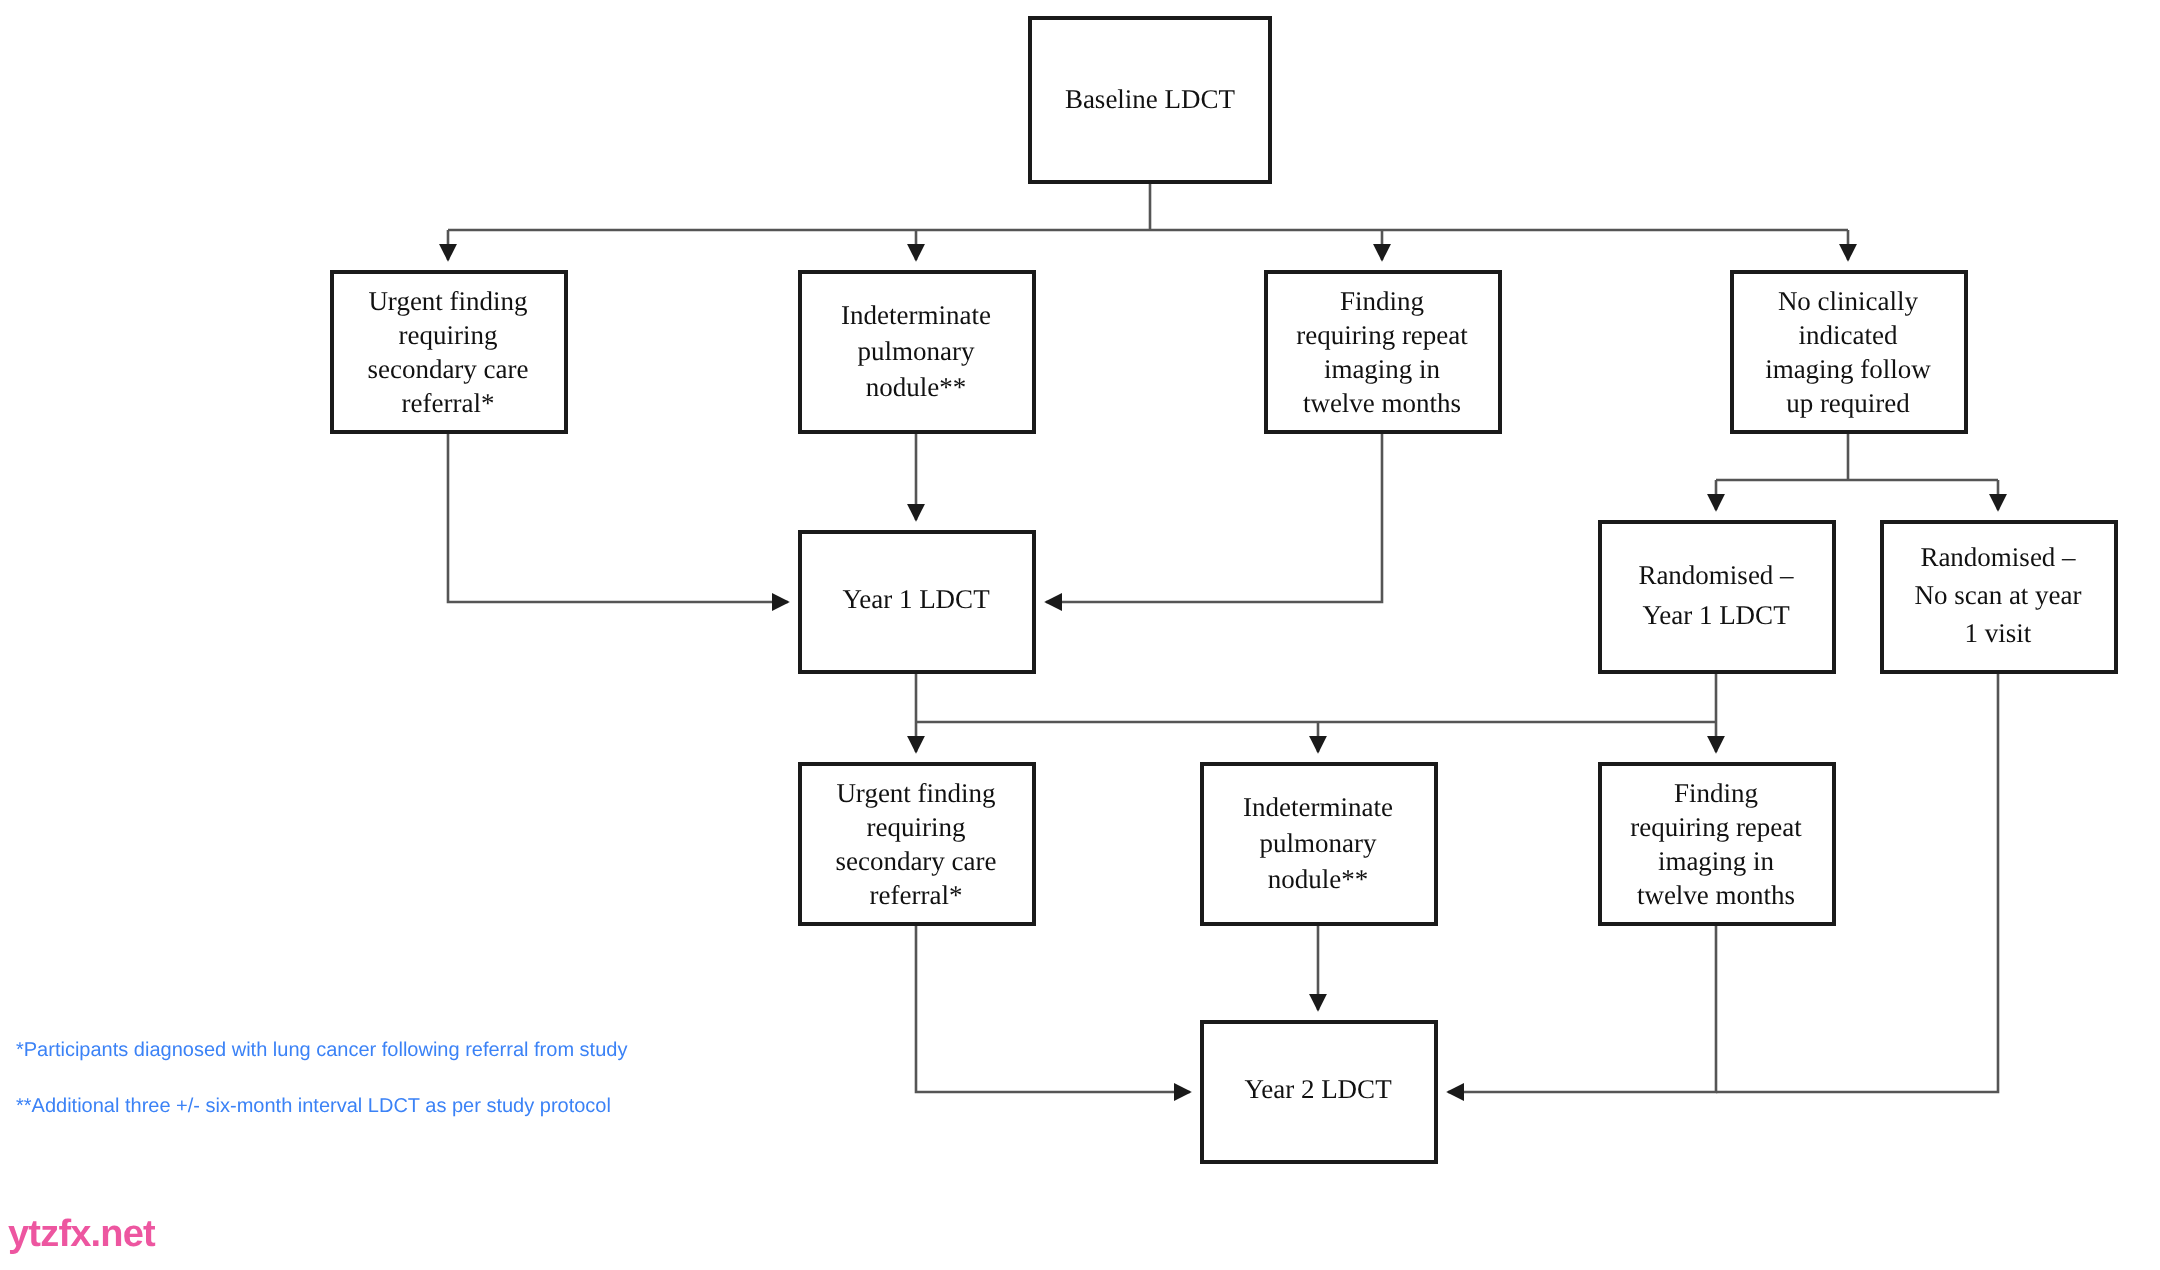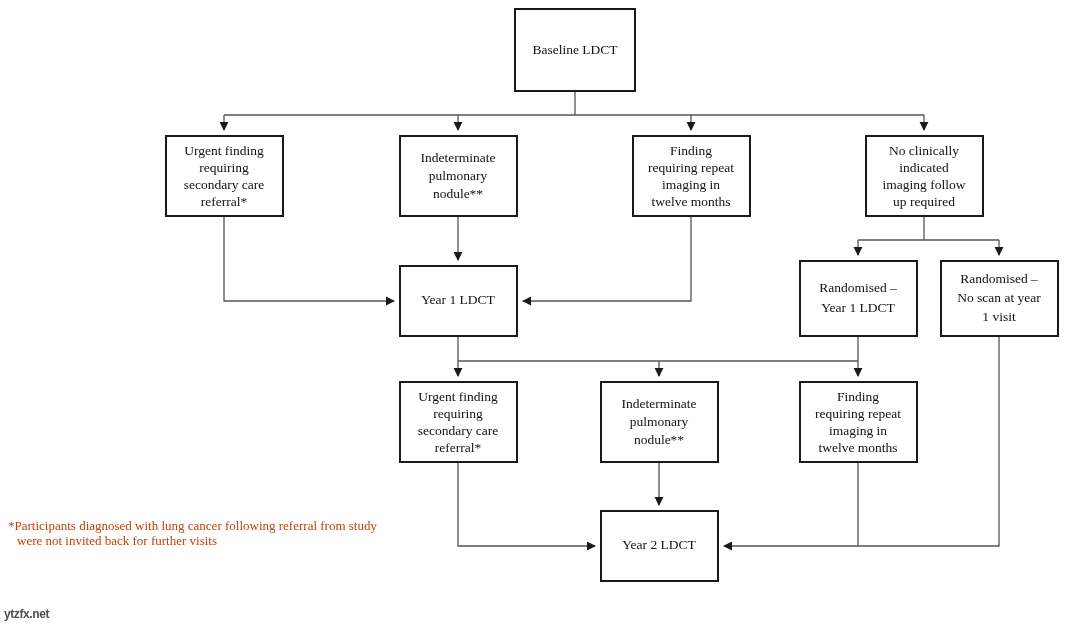--- a/index.html
+++ b/index.html
@@ -39,40 +39,40 @@
     stroke-width: 1.3;
     fill: none;
   }
   .footnotes {
     position: absolute;
     left: 8px;
     top: 518px;
     width: 420px;
   }
   .fn-line {
-    font-family: Liberation Serif, serif;
-    font-size: 13px;
-    color: #c2410c;
+    font-family: Liberation Sans, sans-serif;
+    font-size: 10px;
+    color: #3b82f6;
     line-height: 15px;
     white-space: pre;
   }
   .fn-block {
     margin-bottom: 13px;
   }
   .fn-indent {
     padding-left: 9px;
   }
   .watermark {
     position: absolute;
     left: 4px;
     top: 607px;
     font-family: "Liberation Sans", "DejaVu Sans", sans-serif;
-    font-size: 12px;
+    font-size: 19px;
     font-weight: bold;
-    color: #404040;
+    color: #ec4899;
     opacity: 0.92;
     letter-spacing: -0.4px;
     pointer-events: none;
   }
 </style>
 </head>
 <body>
 
 <div id="page">
 
@@ -202,23 +202,25 @@
       <rect class="node-rect" x="601" y="511" width="117" height="70"></rect>
       <text class="node-text" x="659" y="546">Year 2 LDCT</text>
     </g>
 
   </svg>
 
   <div class="footnotes">
 
     <div class="fn-block">
       <div class="fn-line">*Participants diagnosed with lung cancer following referral from study</div>
-      <div class="fn-line fn-indent">were not invited back for further visits</div>
     </div>
 
+    <div class="fn-block">
+      <div class="fn-line">**Additional three +/- six-month interval LDCT as per study protocol</div>
+    </div>
 
     <div class="fn-block">
     </div>
 
   </div>
 
   <div class="watermark">ytzfx.net</div>
 
 </div>
 

